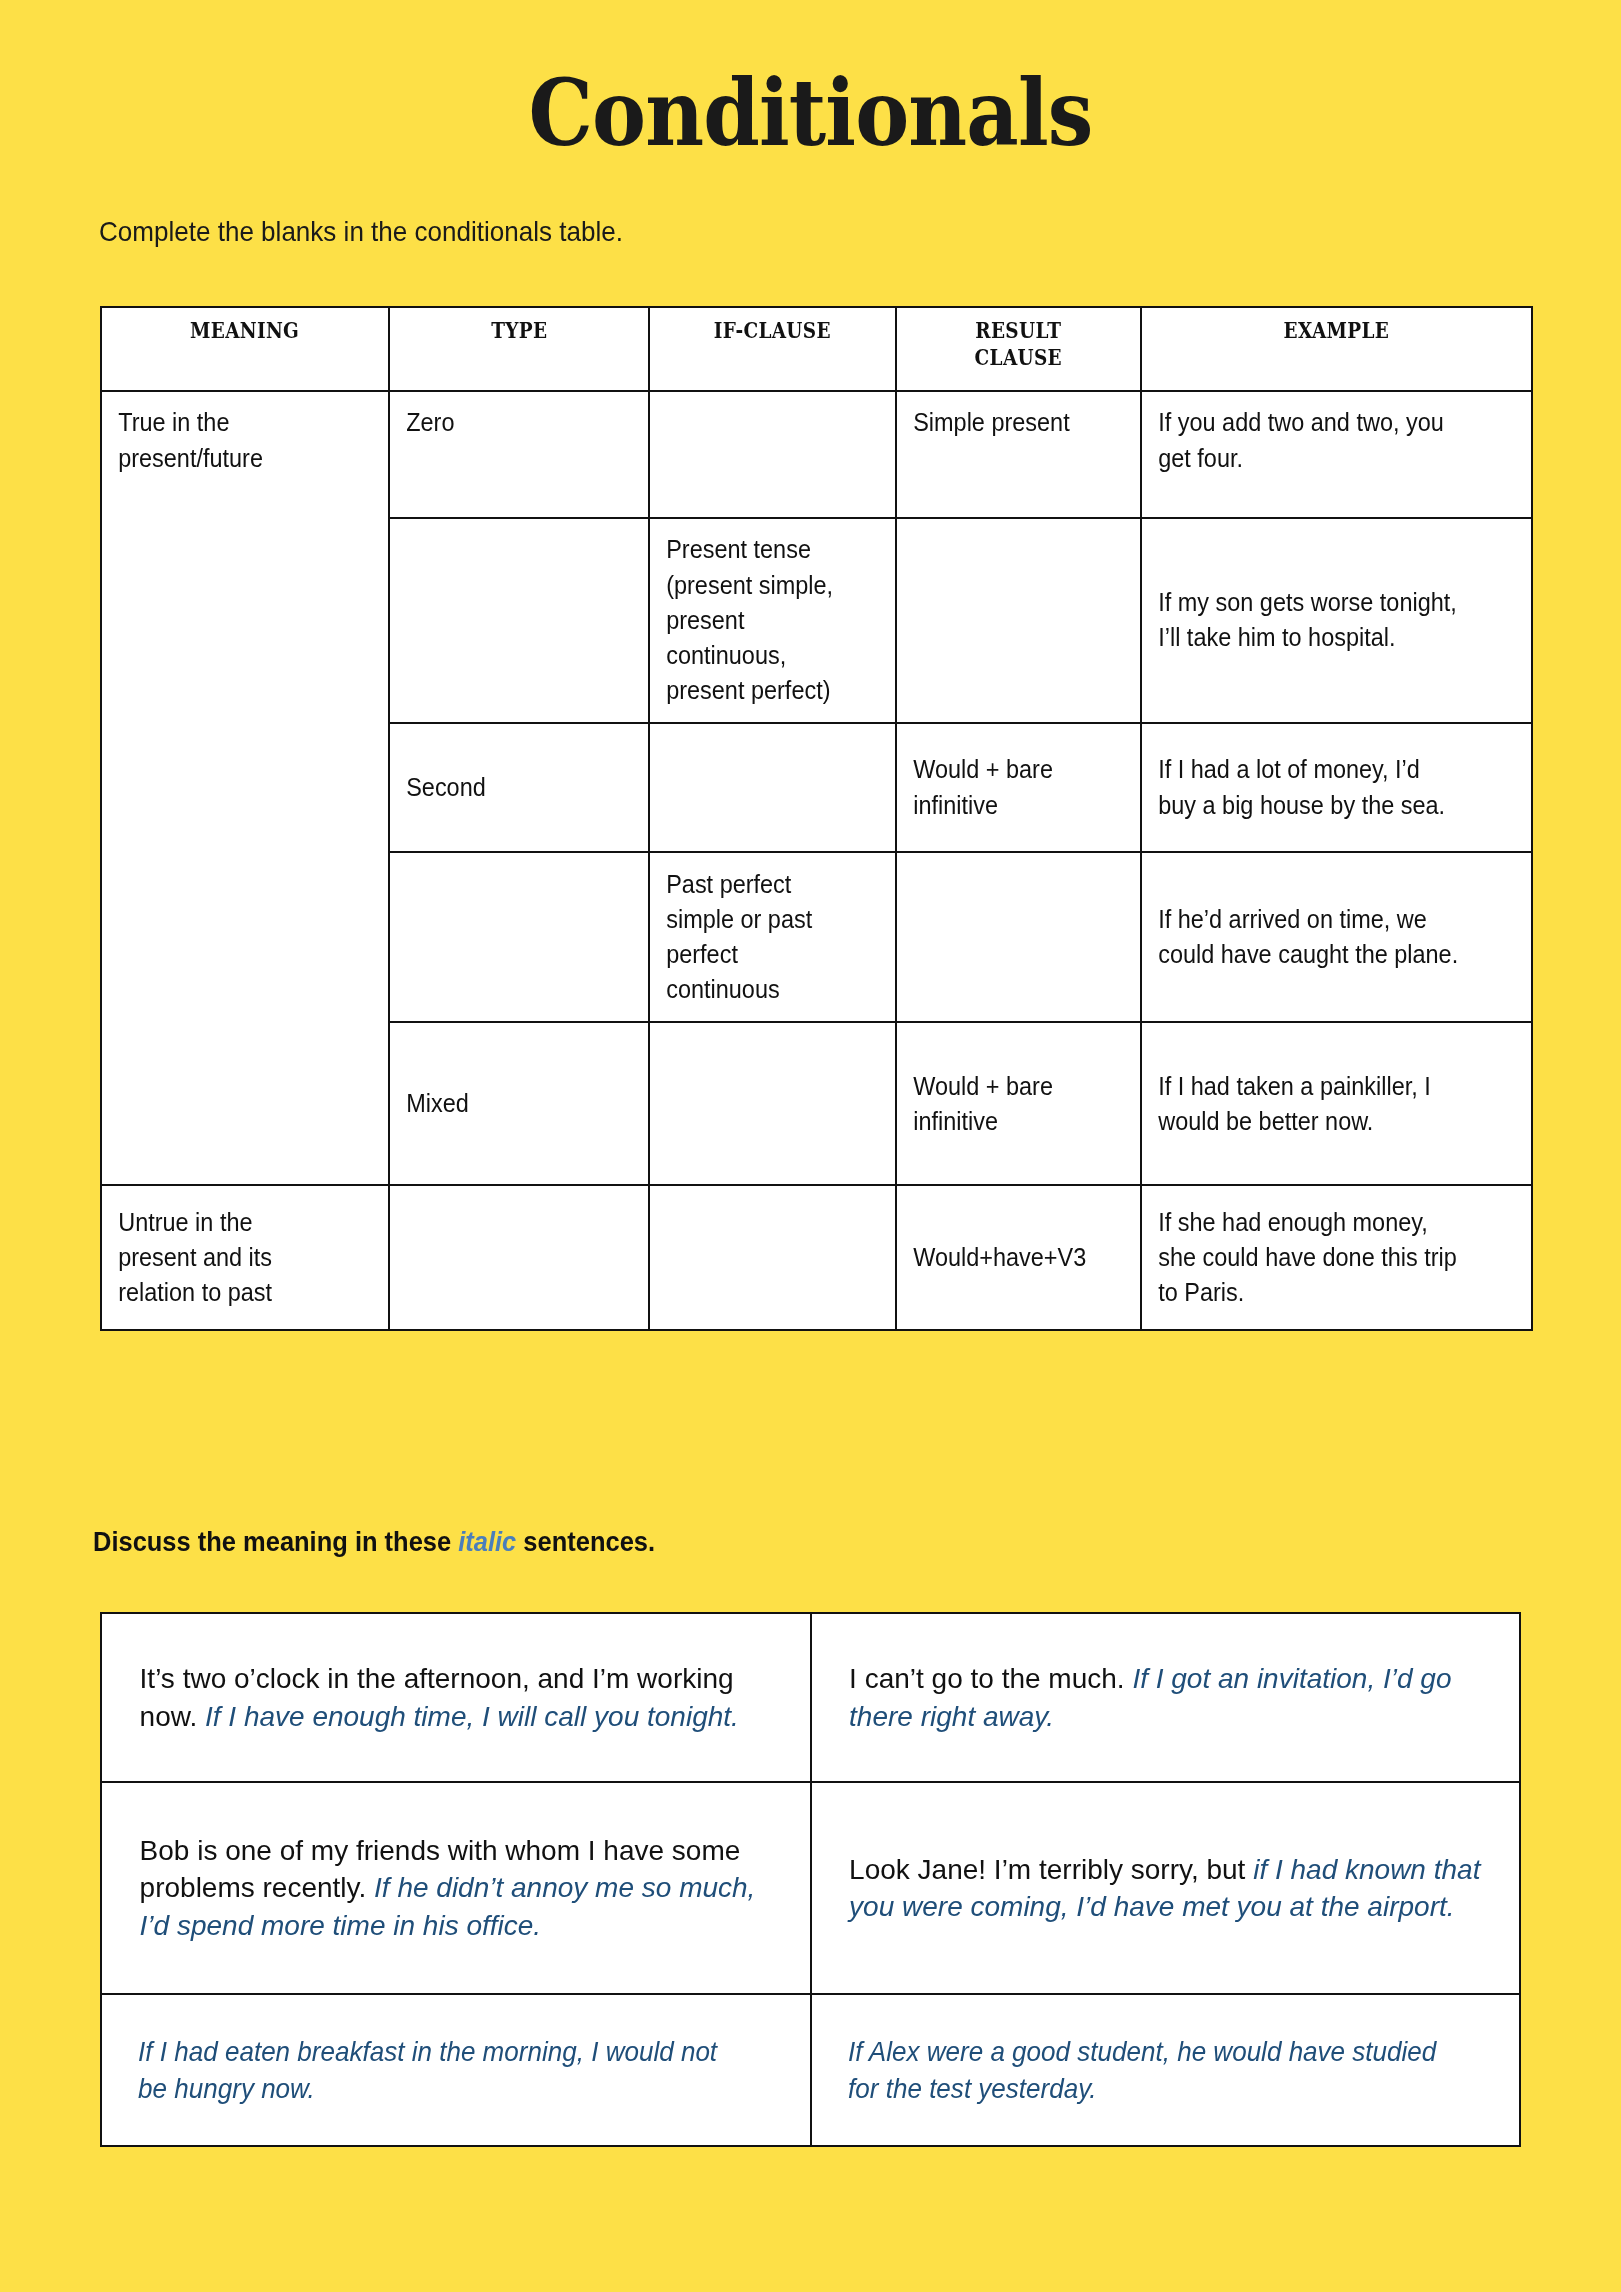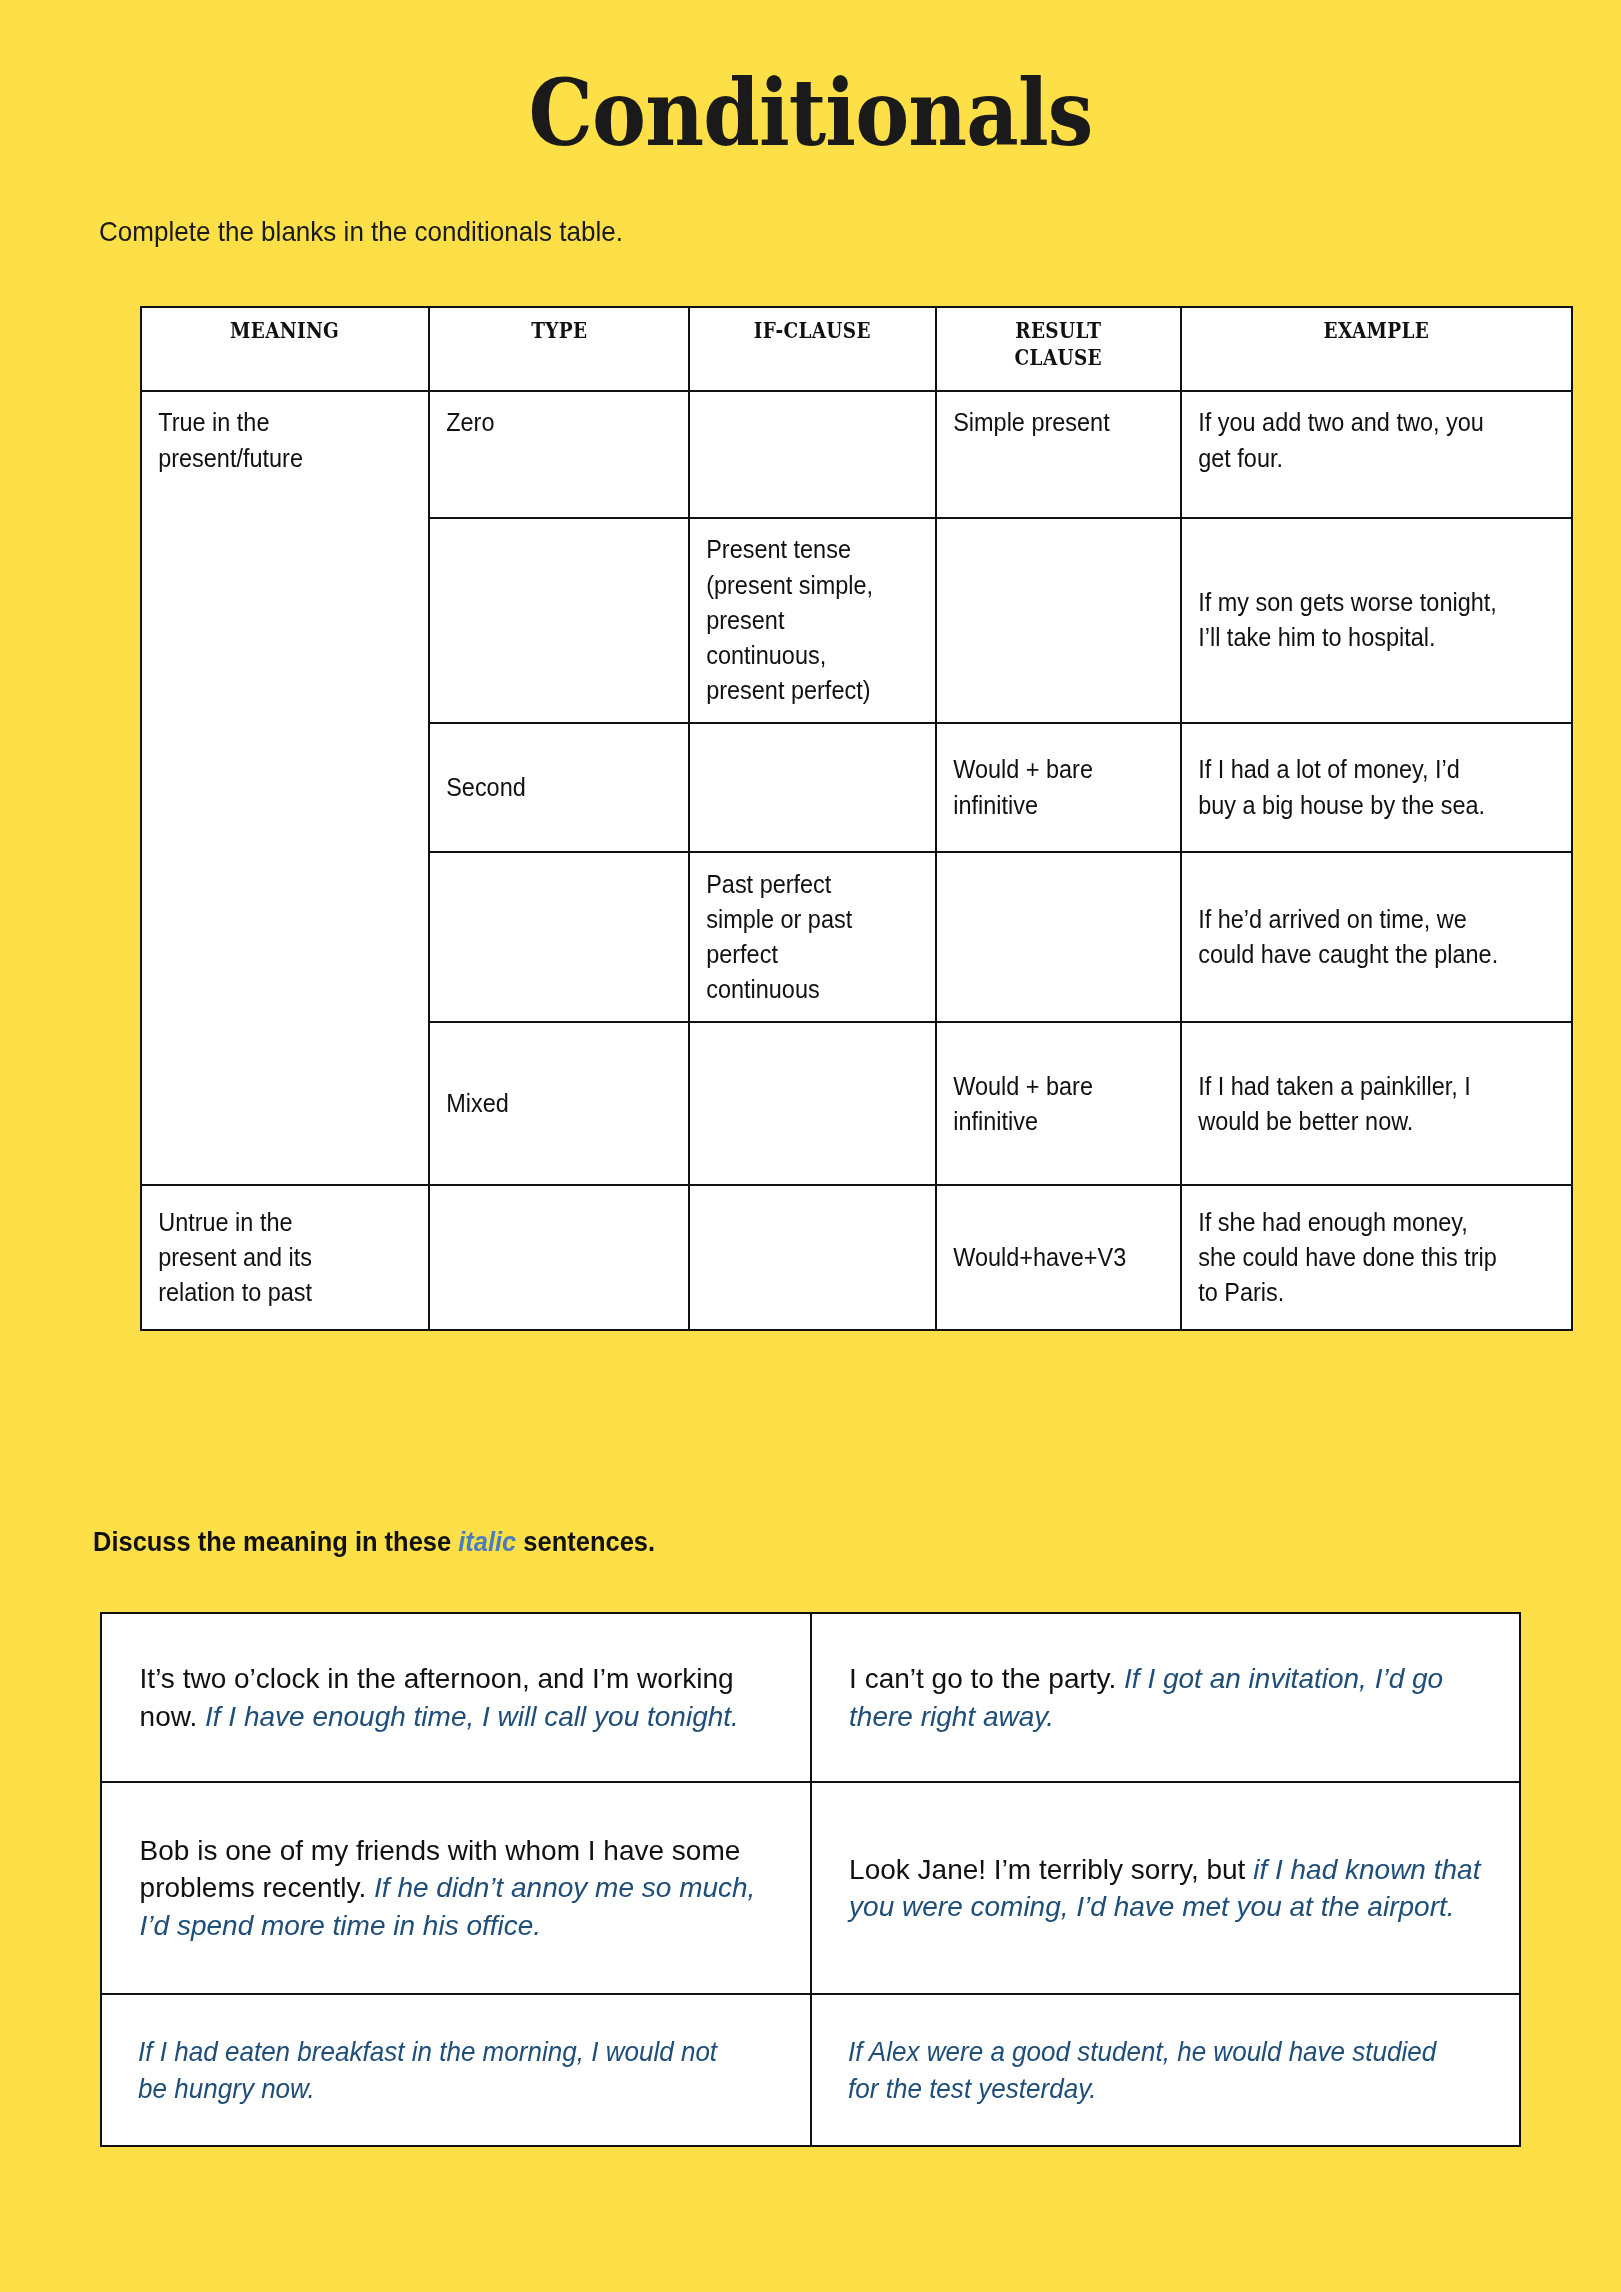--- a/index.html
+++ b/index.html
@@ -55,21 +55,20 @@
   }
 
   
   .grid {
     position: absolute;
     left: 100px;
     top: 306px;
     width: 1421px;
     border-collapse: collapse;
     table-layout: fixed;
-    margin-left: 40px;
   }
   .grid td, .grid th {
     border: 2.5px solid #111;
     padding: 0;
     vertical-align: top;
     background: #fff;
   }
   .grid th {
     height: 73px;
     text-align: center;
@@ -305,21 +304,21 @@
 
   <div class="discuss"><span>Discuss the meaning in these </span><span class="em">italic</span><span> sentences.</span></div>
 
   <table class="sent-table">
     <tbody>
       <tr style="height:169px">
         <td>
           <div class="sent-cell"><span>It’s two o’clock in the afternoon, and I’m working now. </span><span class="it">If I have enough time, I will call you tonight.</span></div>
         </td>
         <td>
-          <div class="sent-cell"><span>I can’t go to the party. </span><span class="it">If I got an invitation, I’d go there right away.</span></div>
+          <div class="sent-cell"><span>I can’t go to the much. </span><span class="it">If I got an invitation, I’d go there right away.</span></div>
         </td>
       </tr>
       <tr style="height:212px">
         <td>
           <div class="sent-cell"><span>Bob is one of my friends with whom I have some problems recently.  </span><span class="it">If he didn’t annoy me so much, I’d spend more time in his office.</span></div>
         </td>
         <td>
           <div class="sent-cell"><span>Look Jane! I’m terribly sorry, but </span><span class="it">if I had known that you were coming, I’d have met you at the airport.</span></div>
         </td>
       </tr>

